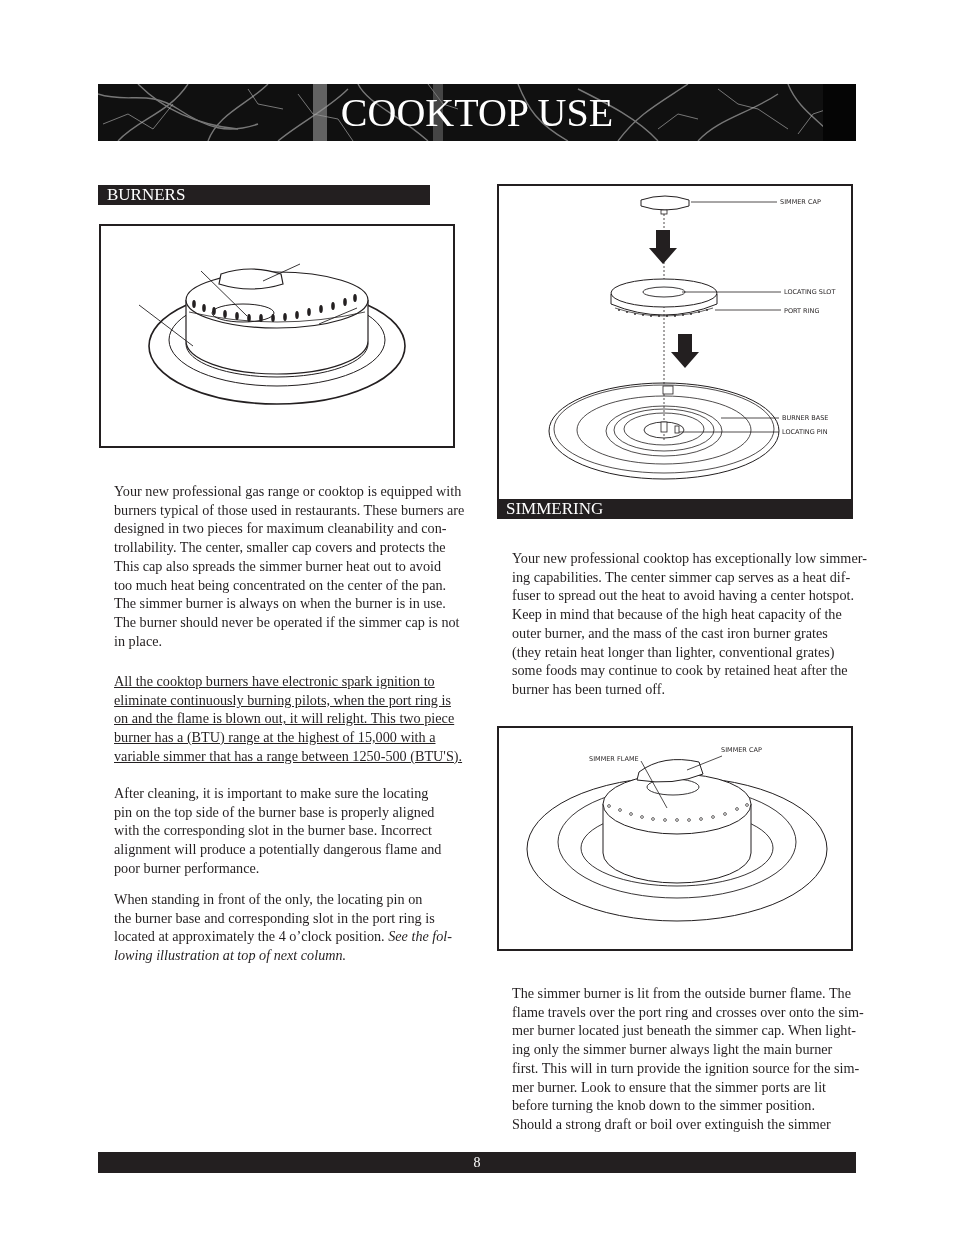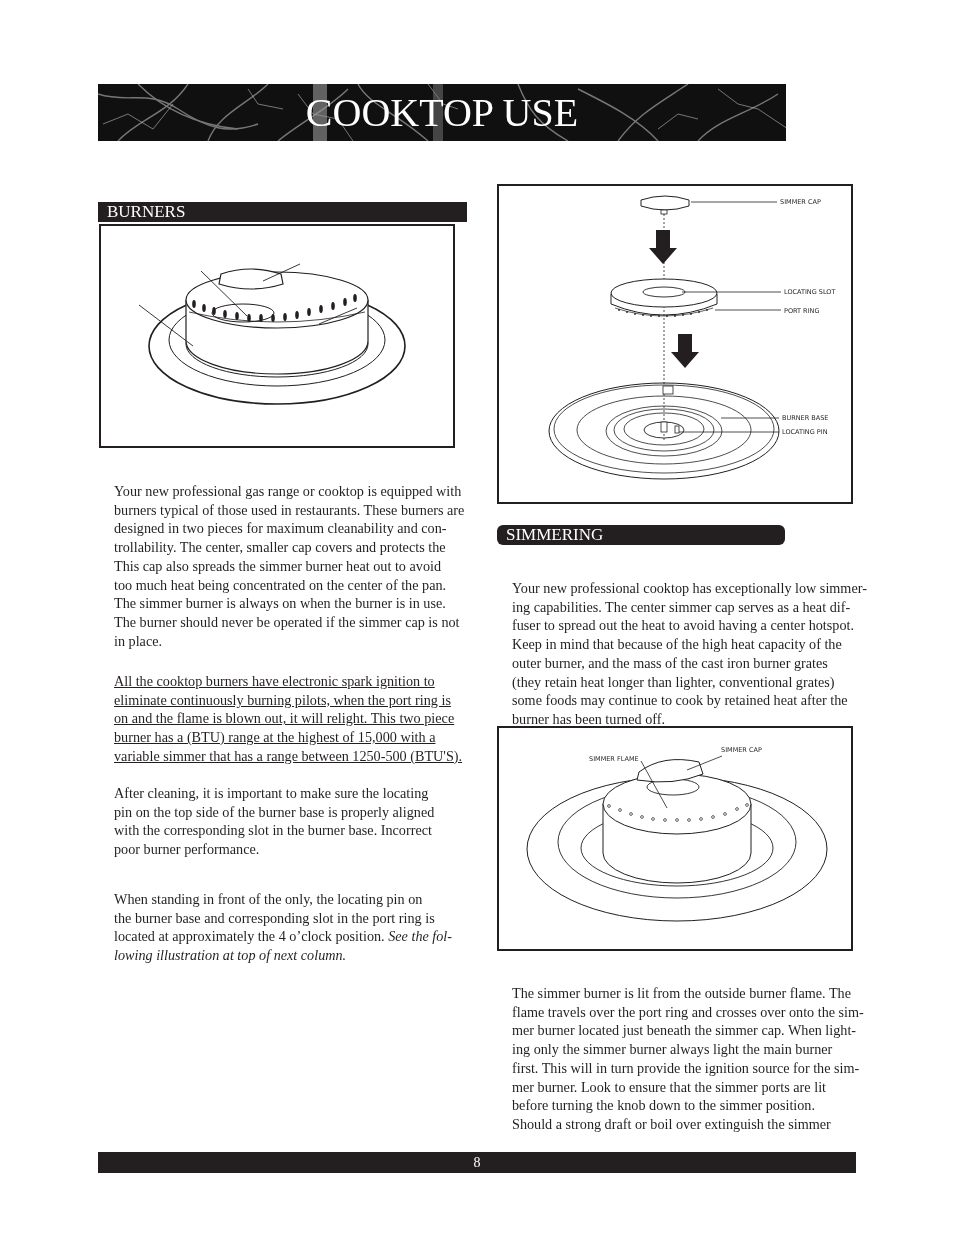--- a/index.html
+++ b/index.html
@@ -1,18 +1,18 @@
 <!DOCTYPE html>
 <html><head>
 <meta charset="utf-8">
 <style>
   html, body { margin: 0; padding: 0; background: #ffffff; }
   body { width: 954px; height: 1235px; position: relative; overflow: hidden;
          font-family: "Liberation Serif", "DejaVu Serif", serif; color: #231f20; }
-  .banner { position: absolute; left: 98px; top: 84px; width: 688px; height: 57px;
+  .banner { position: absolute; left: 98px; top: 84px; width: 758px; height: 57px;
             background: #000000; overflow: hidden; }
   .banner svg { position: absolute; left: 0; top: 0; }
   .banner-title { position: absolute; left: 0; right: 0; top: 4px; text-align: center;
                   color: #ffffff; font-size: 40px; letter-spacing: 0px; line-height: 50px;
                   font-family: "Liberation Serif", "DejaVu Serif", serif; }
   .section-bar { position: absolute; height: 20px; background: #231f20; color: #fff;
                  font-size: 17px; line-height: 20px; padding-left: 9px; box-sizing: border-box; }
   .figure { position: absolute; border: 2px solid #231f20; box-sizing: border-box; background: #fff; }
   .figure svg { position: absolute; left: 0; top: 0; }
   .para { position: absolute; font-size: 14.2px; line-height: 18.7px; margin: 16px; color: #231f20; }
@@ -50,21 +50,21 @@
       <path d="M150 5 L160 20 L185 25"></path>
       <path d="M560 45 L580 30 L600 35"></path>
     </g>
     <rect x="215" y="0" width="14" height="57" fill="#9a9a9a" opacity="0.6"></rect>
     <rect x="335" y="0" width="10" height="57" fill="#7a7a7a" opacity="0.5"></rect>
     <rect x="725" y="0" width="33" height="57" fill="#050505"></rect>
   </svg>
   <div class="banner-title">COOKTOP USE</div>
 </div>
 
-<div class="section-bar" style="left:98px; top:202px; width:369px;font-family:Liberation Serif, serif;">BURNERS</div>
+<div class="section-bar" style="left:98px; top:185px; width:332px;font-family:Liberation Serif, serif;">BURNERS</div>
 
 <div class="figure" style="left:99px; top:224px; width:356px; height:224px;">
   <svg width="352" height="220" viewBox="0 0 352 220">
     <g fill="none" stroke="#231f20">
       <ellipse cx="176" cy="120" rx="128" ry="58" stroke-width="1.6"></ellipse>
       <ellipse cx="176" cy="114" rx="108" ry="46" stroke-width="1"></ellipse>
       <ellipse cx="176" cy="118" rx="91" ry="33" stroke-width="1"></ellipse>
       <path d="M85 74 L85 115 A 91 33 0 0 0 267 115 L267 74" stroke-width="1.2" fill="#fff"></path>
       <ellipse cx="176" cy="74" rx="91" ry="28" stroke-width="1.2" fill="#fff"></ellipse>
       <path d="M88 86 Q176 106 264 86" stroke-width="0.8"></path>
@@ -114,20 +114,21 @@
   <span class="line">eliminate continuously burning pilots, when the port ring is</span>
   <span class="line">on and the flame is blown out, it will relight. This two piece</span>
   <span class="line">burner has a (BTU) range at the highest of 15,000 with a</span>
   <span class="line">variable simmer that has a range between 1250-500 (BTU'S).</span>
 </div>
 
 <div class="para" style="left:98px; top:768px;">
   <span class="line">After cleaning, it is important to make sure the locating</span>
   <span class="line">pin on the top side of the burner base is properly aligned</span>
   <span class="line">with the corresponding slot in the burner base. Incorrect</span>
+  <span class="line">alignment will produce a potentially dangerous flame and</span>
   <span class="line">poor burner performance.</span>
 </div>
 
 <div class="para" style="left:98px; top:874px;">
   <span class="line">When standing in front of the only, the locating pin on</span>
   <span class="line">the burner base and corresponding slot in the port ring is</span>
   <span class="line"><span>located at approximately the 4 o’clock position. </span><em>See the fol-</em></span>
   <span class="line"><em>lowing illustration at top of next column.</em></span>
 </div>
 
@@ -185,23 +186,23 @@
       <line x1="180" y1="246" x2="280" y2="246"></line>
     </g>
     <text class="lbl" x="281" y="18">SIMMER CAP</text>
     <text class="lbl" x="285" y="108">LOCATING SLOT</text>
     <text class="lbl" x="285" y="127">PORT RING</text>
     <text class="lbl" x="283" y="234">BURNER BASE</text>
     <text class="lbl" x="283" y="248">LOCATING PIN</text>
   </svg>
 </div>
 
-<div class="section-bar" style="left:497px; top:525px; width:288px;border-radius:6px;">SIMMERING</div>
-
-<div class="para" style="left:496px; top:563px;">
+<div class="section-bar" style="left:497px; top:499px; width:356px;">SIMMERING</div>
+
+<div class="para" style="left:496px; top:533px;">
   <span class="line">Your new professional cooktop has exceptionally low simmer-</span>
   <span class="line">ing capabilities. The center simmer cap serves as a heat dif-</span>
   <span class="line">fuser to spread out the heat to avoid having a center hotspot.</span>
   <span class="line">Keep in mind that because of the high heat capacity of the</span>
   <span class="line">outer burner, and the mass of the cast iron burner grates</span>
   <span class="line">(they retain heat longer than lighter, conventional grates)</span>
   <span class="line">some foods may continue to cook by retained heat after the</span>
   <span class="line">burner has been turned off.</span>
 </div>
 

